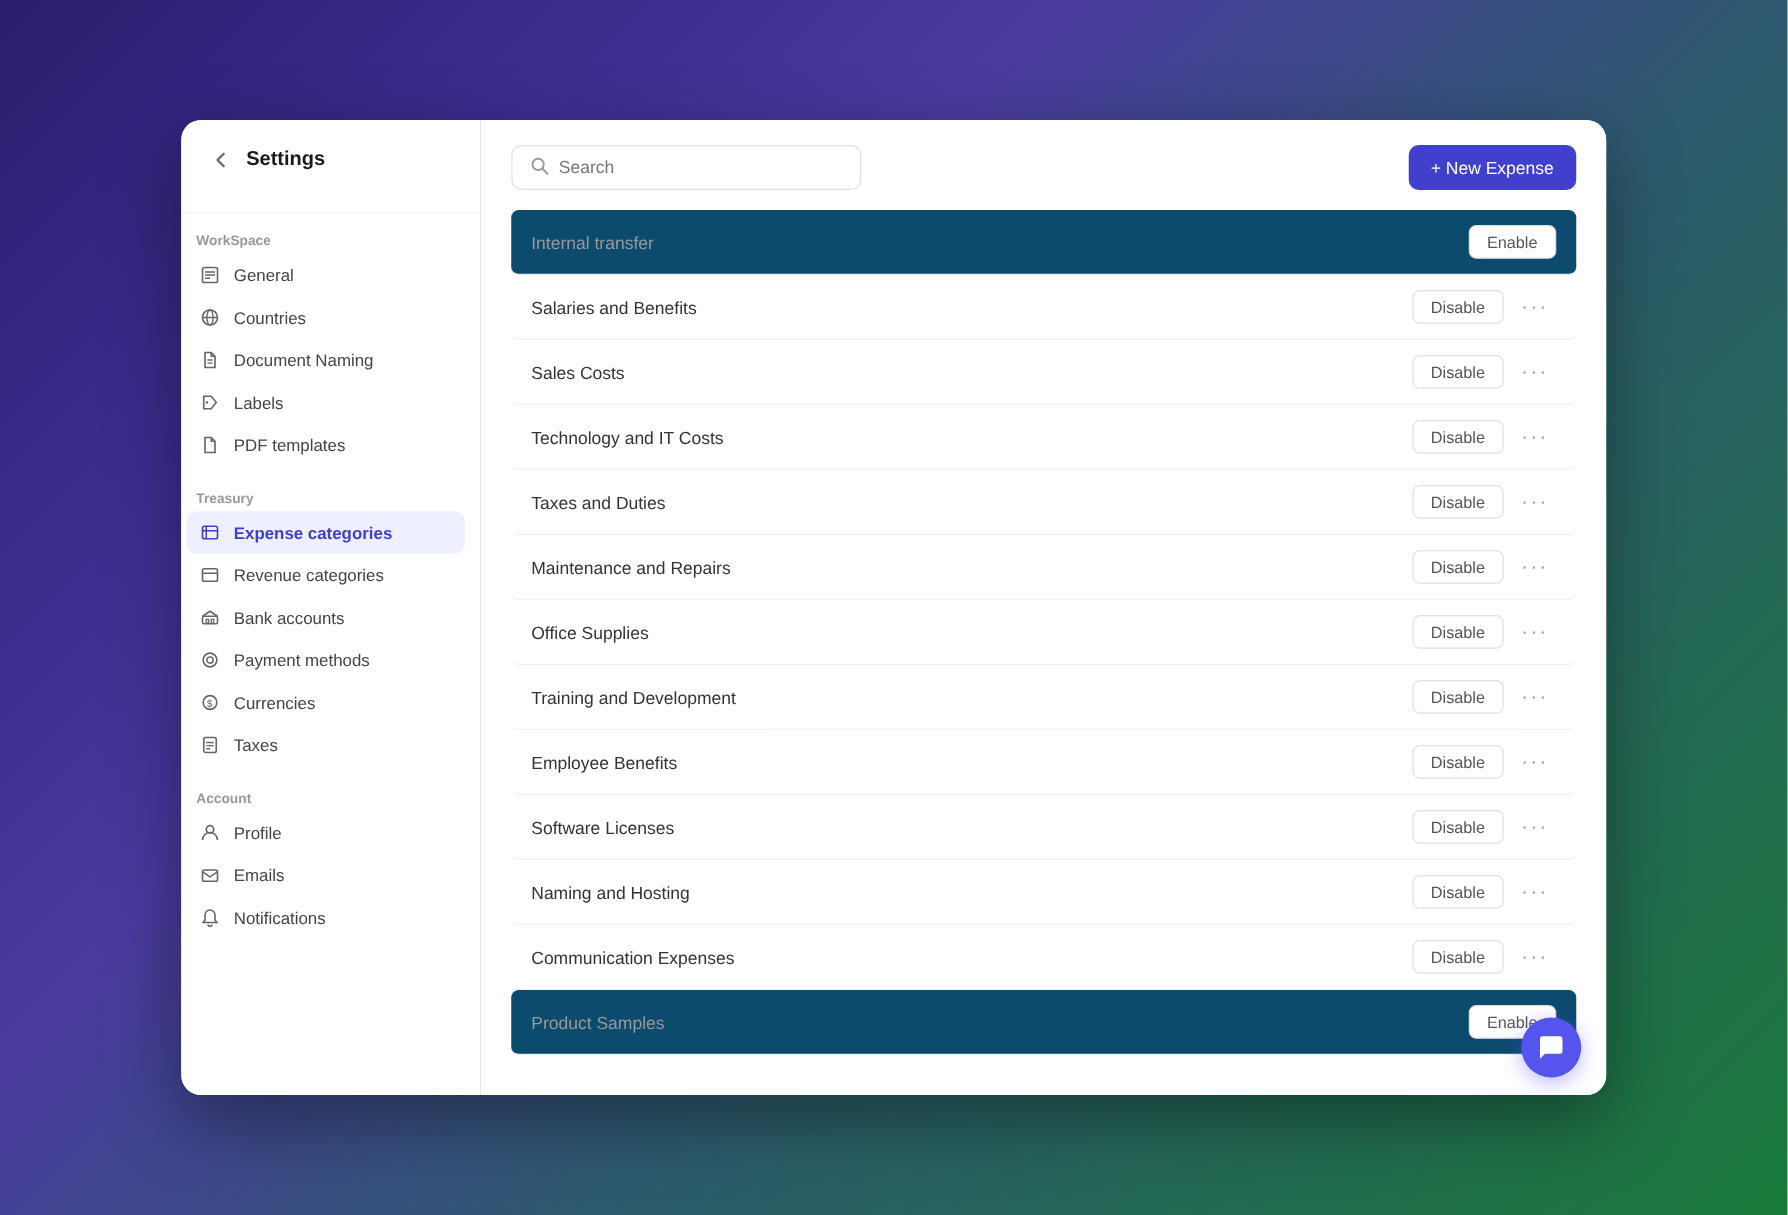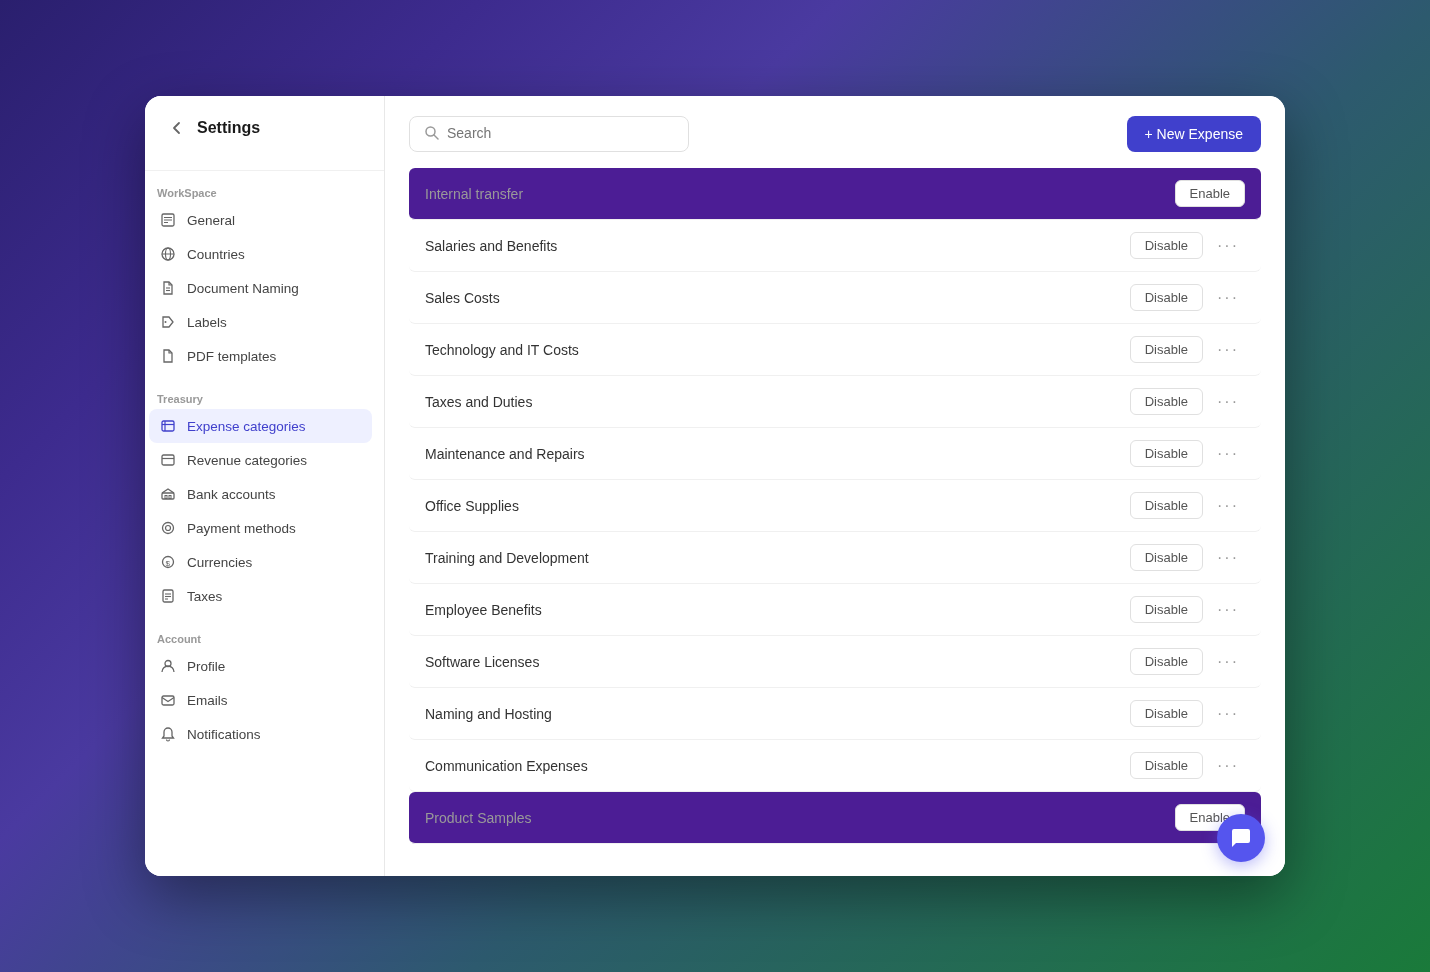--- a/index.html
+++ b/index.html
@@ -83,21 +83,21 @@
       border-radius: 8px;
       cursor: pointer;
       color: #444;
       font-size: 13.5px;
       transition: background 0.15s;
     }
 
     .sidebar-item.active {
       background: #eef0ff;
       color: #4040cc;
-      font-weight: 400;
+      font-weight: 700;
     }
 
     .sidebar-item .icon {
       width: 18px;
       height: 18px;
       display: flex;
       align-items: center;
       justify-content: center;
       flex-shrink: 0;
       font-size: 14px;
@@ -176,21 +176,21 @@
     .table-row {
       display: flex;
       align-items: center;
       justify-content: space-between;
       padding: 12px 16px;
       border-bottom: 1px solid #f0f0f0;
       border-radius: 6px;
     }
 
     .table-row.highlighted {
-      background: #4c1d95;
+      background: #0c4a6e;
       align-items: center;
     }
 
     .row-name {
       font-size: 14px;
       color: #333;
       font-weight: 400;
     }
 
     .row-name.muted {

